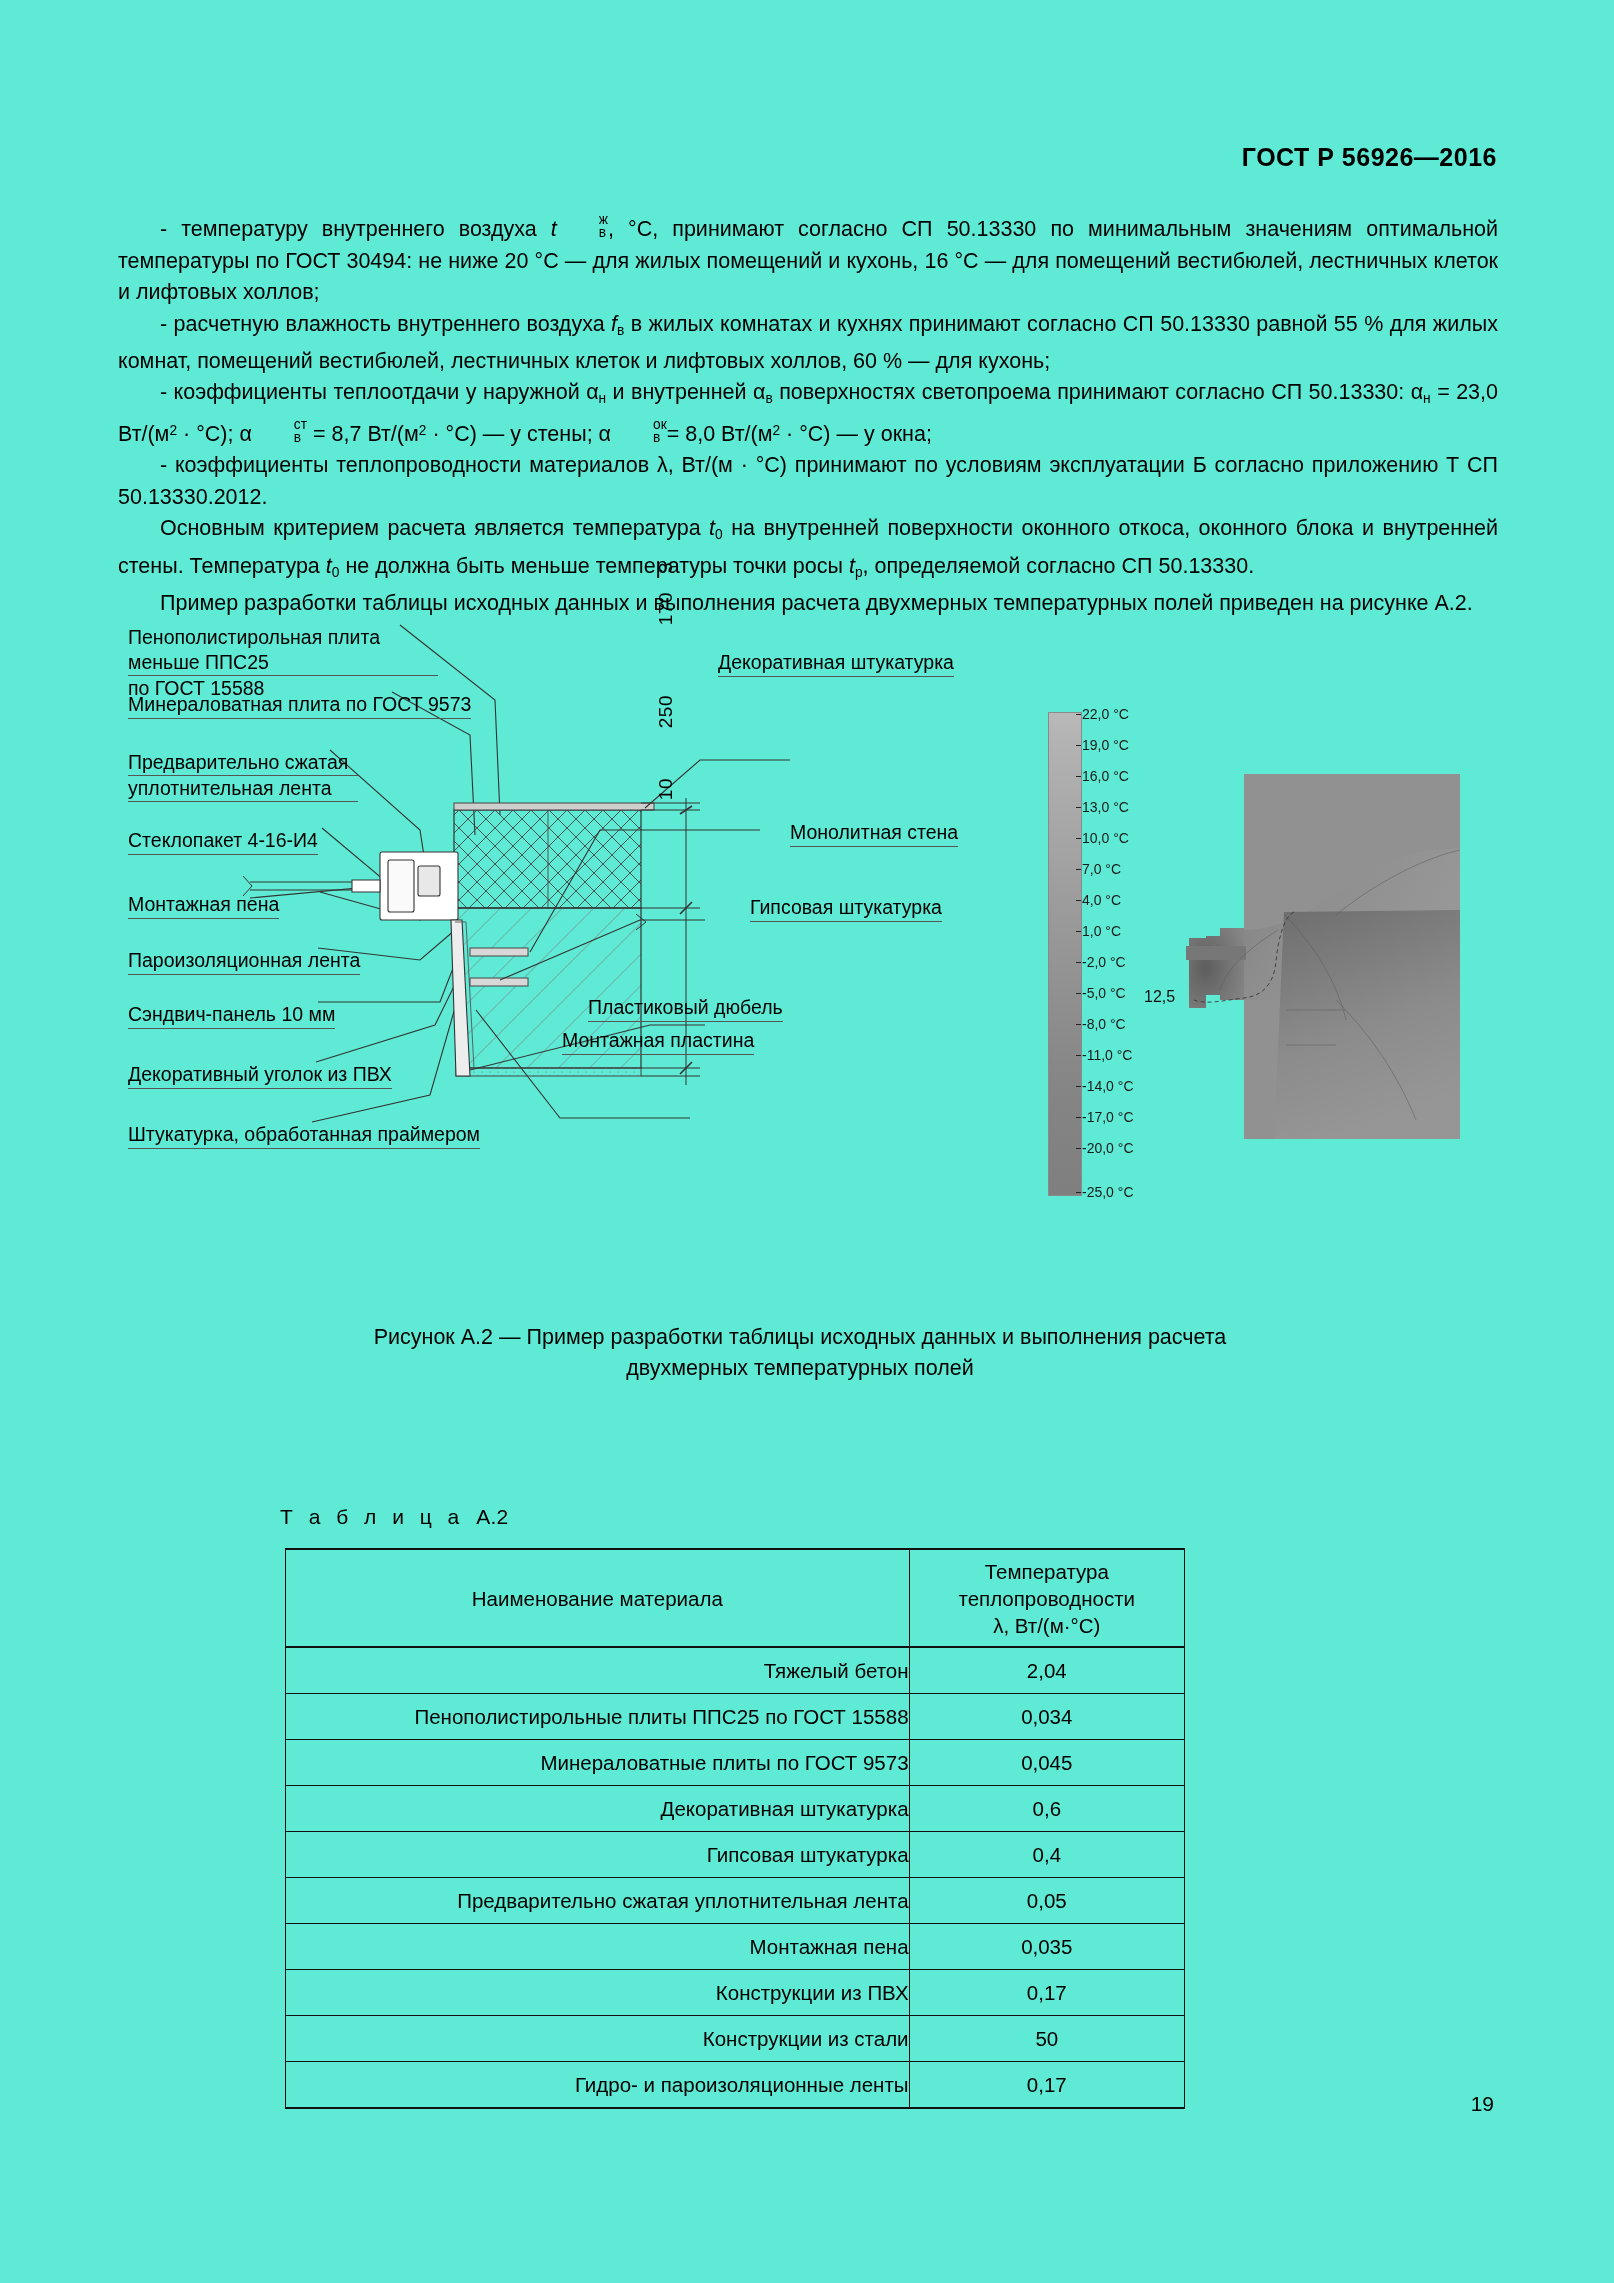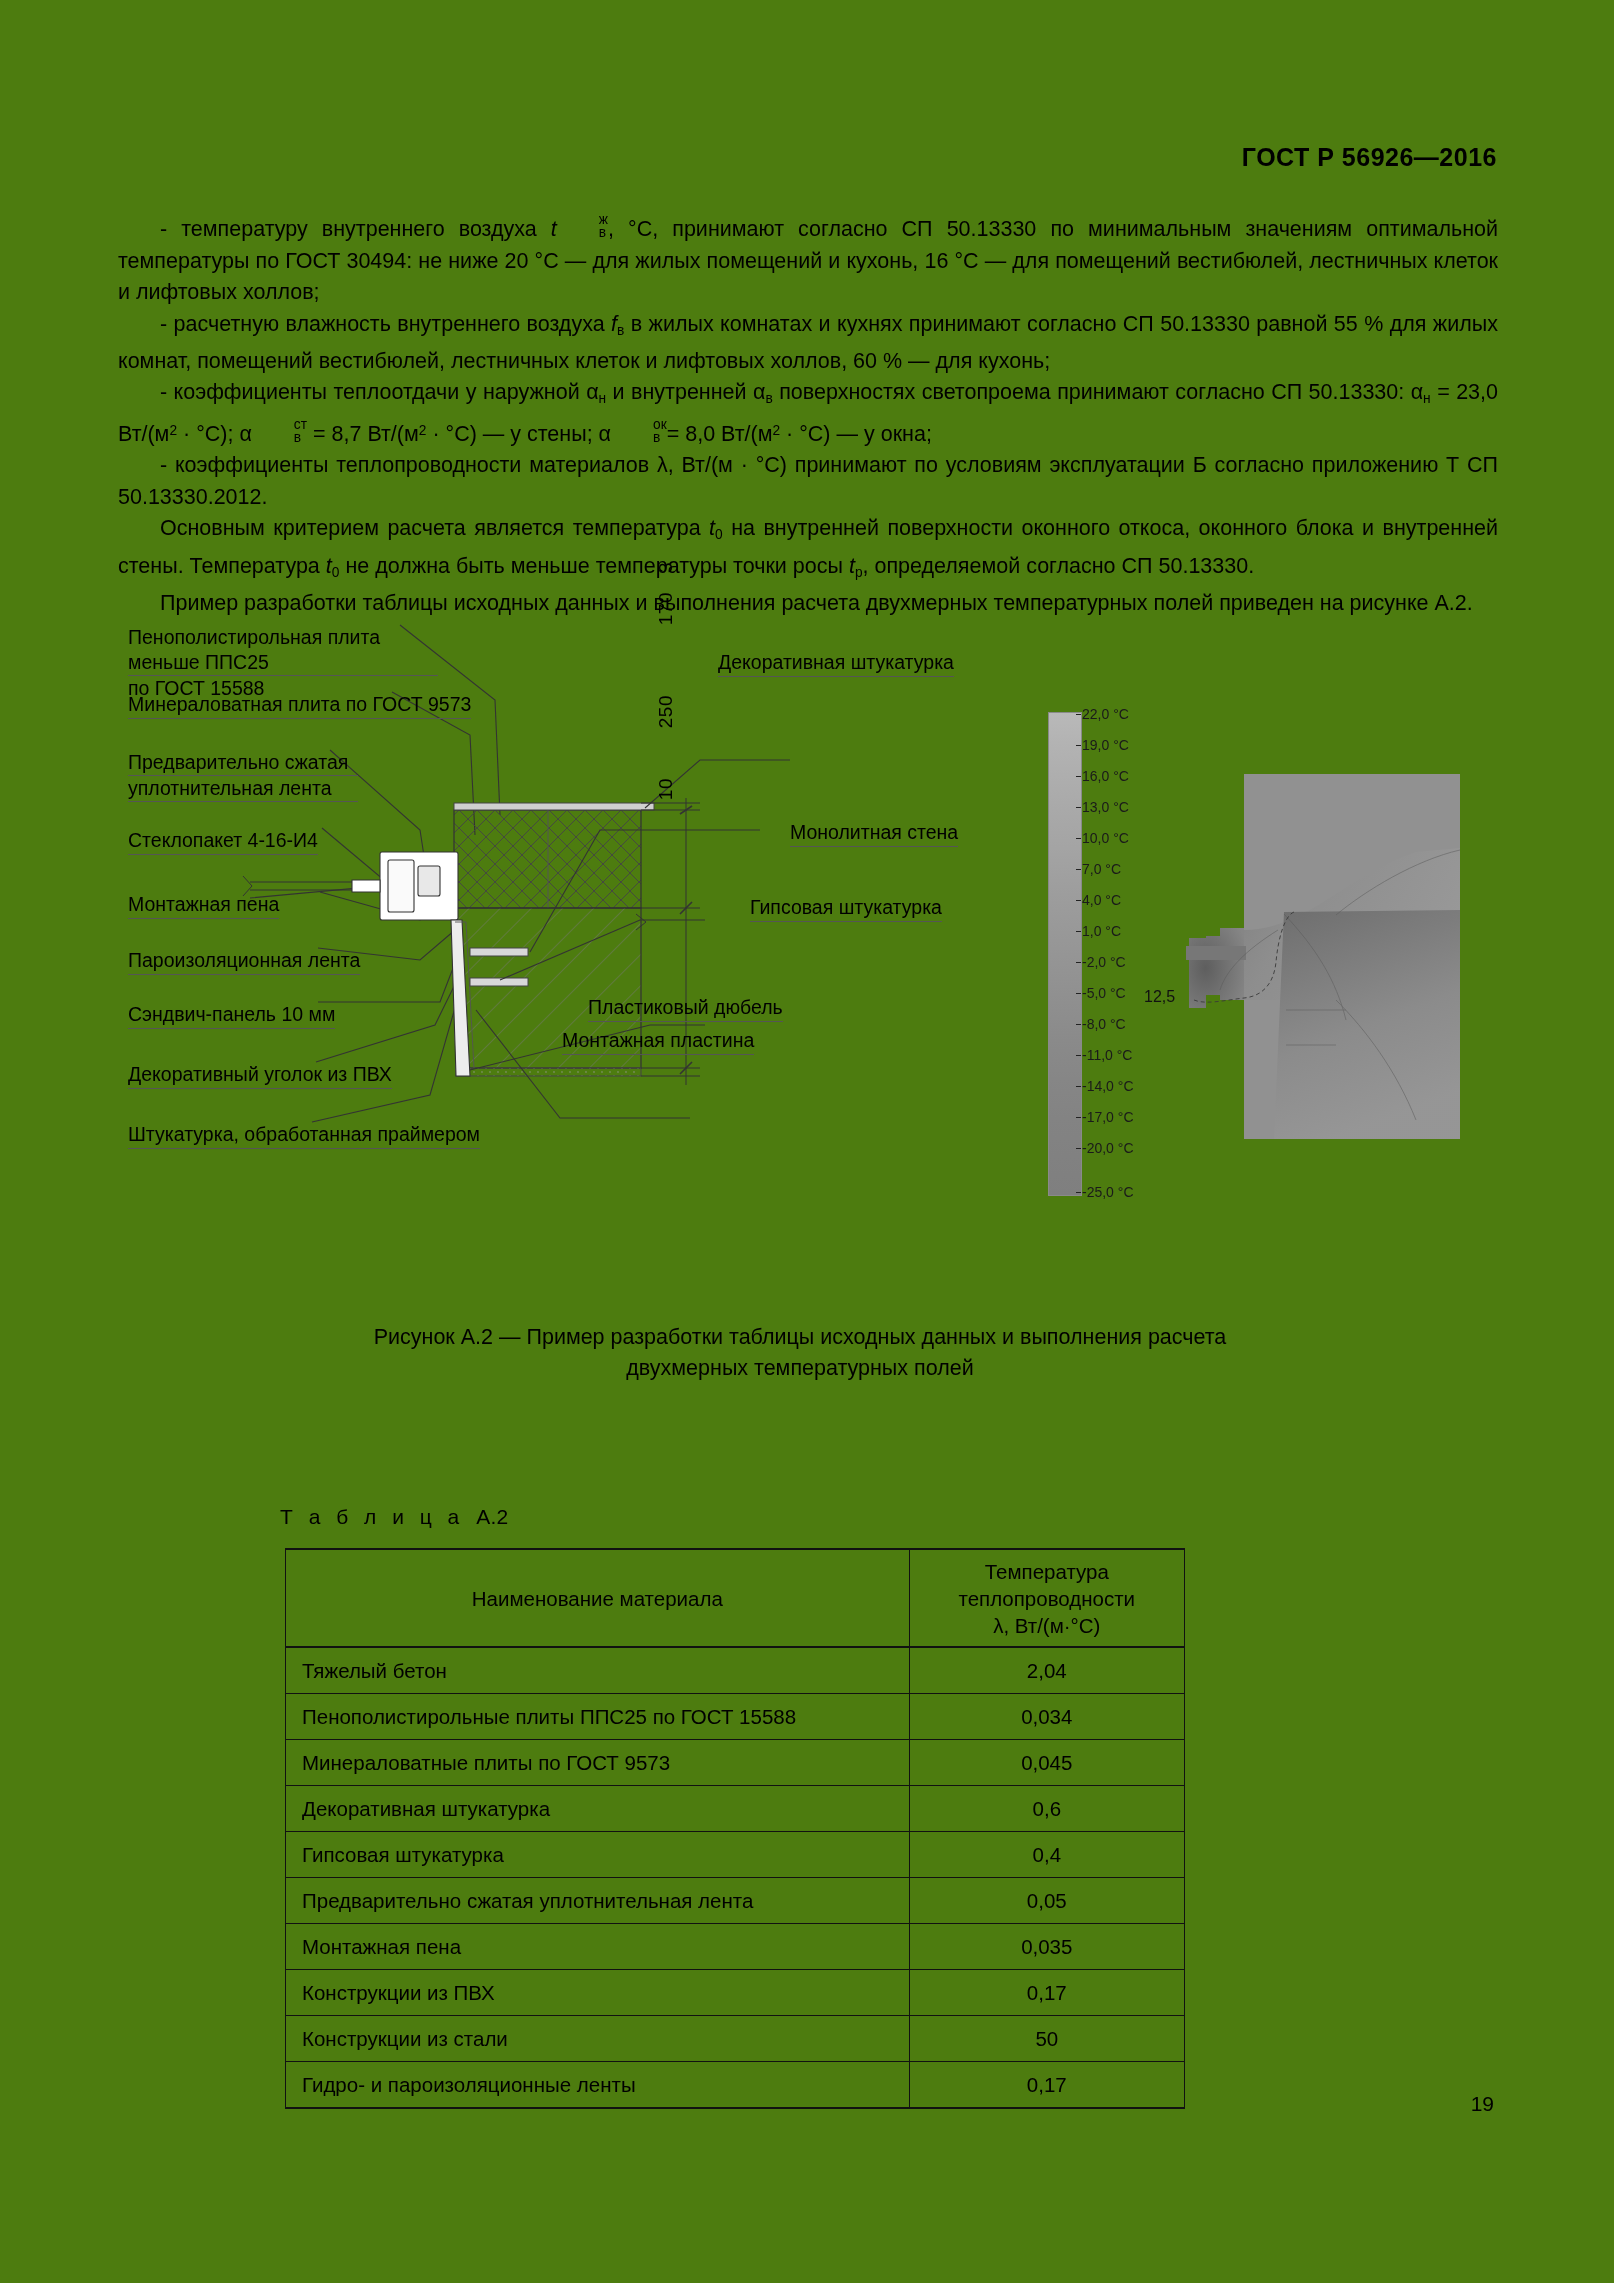--- a/index.html
+++ b/index.html
@@ -8,21 +8,21 @@
     background: #ffffff;
   }
   body {
     font-family: "Liberation Sans", sans-serif;
     color: #000000;
   }
   .page {
     position: relative;
     width: 1614px;
     height: 2283px;
-    background: #4d7c0f;
+    background: #5eead4;
     overflow: hidden;
   }
 
   
   .header {
     position: absolute;
     top: 143px;
     right: 117px;
     font-size: 25px;
     font-weight: bold;
@@ -203,21 +203,21 @@
     height: 96px;
     vertical-align: middle;
     line-height: 27px;
   }
   table.data thead th.c1 { width: 625px; }
   table.data thead th.c2 { width: 275px; }
   table.data tbody td {
     height: 45px;
     vertical-align: middle;
   }
-  table.data tbody td.name { padding-left: 16px; text-align: left; margin-top: 16px; }
+  table.data tbody td.name { padding-left: 16px; text-align: right; margin-top: 16px; }
   table.data tbody td.val  { text-align: center; }
   table.data tbody tr:last-child td { border-bottom: 2.6px solid #111; }
   table.data tbody tr:first-child td { border-top: none; }
 
   
   .pageno {
     position: absolute;
     right: 120px;
     top: 2092px;
     font-size: 21px;

